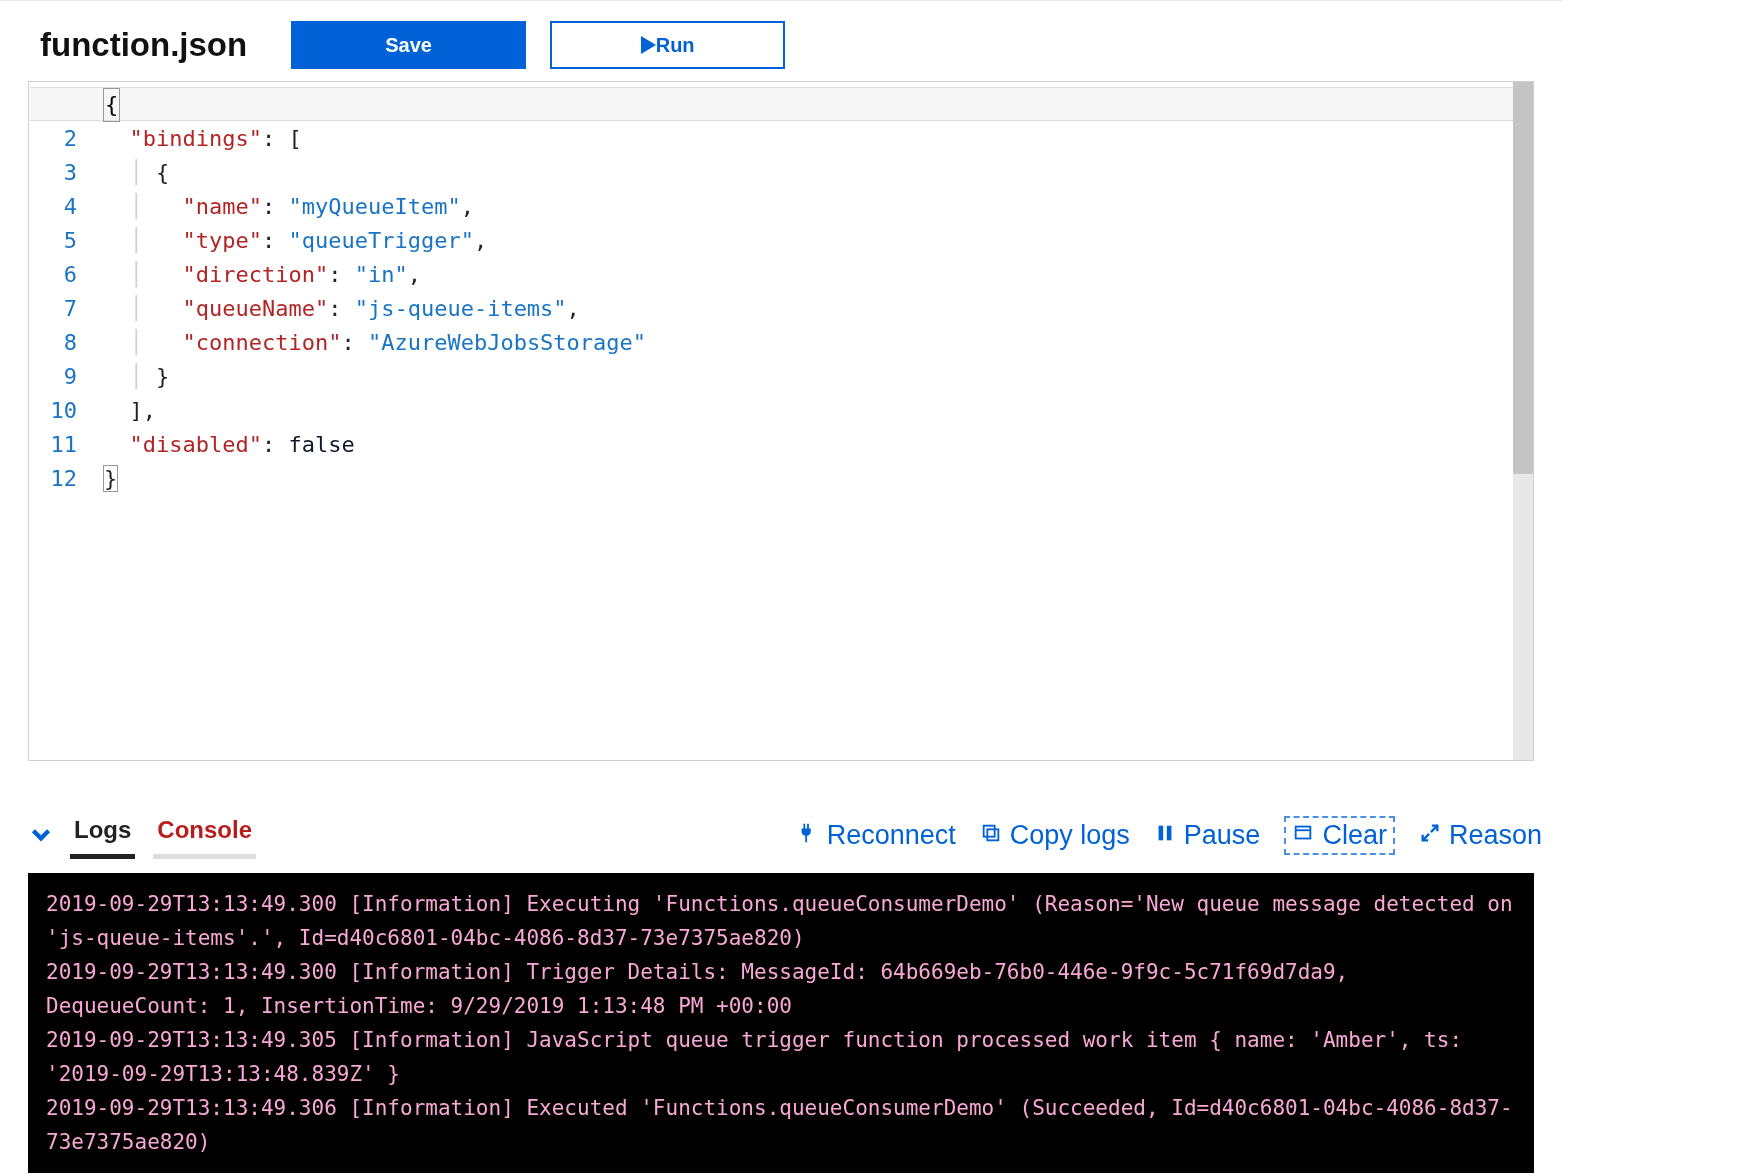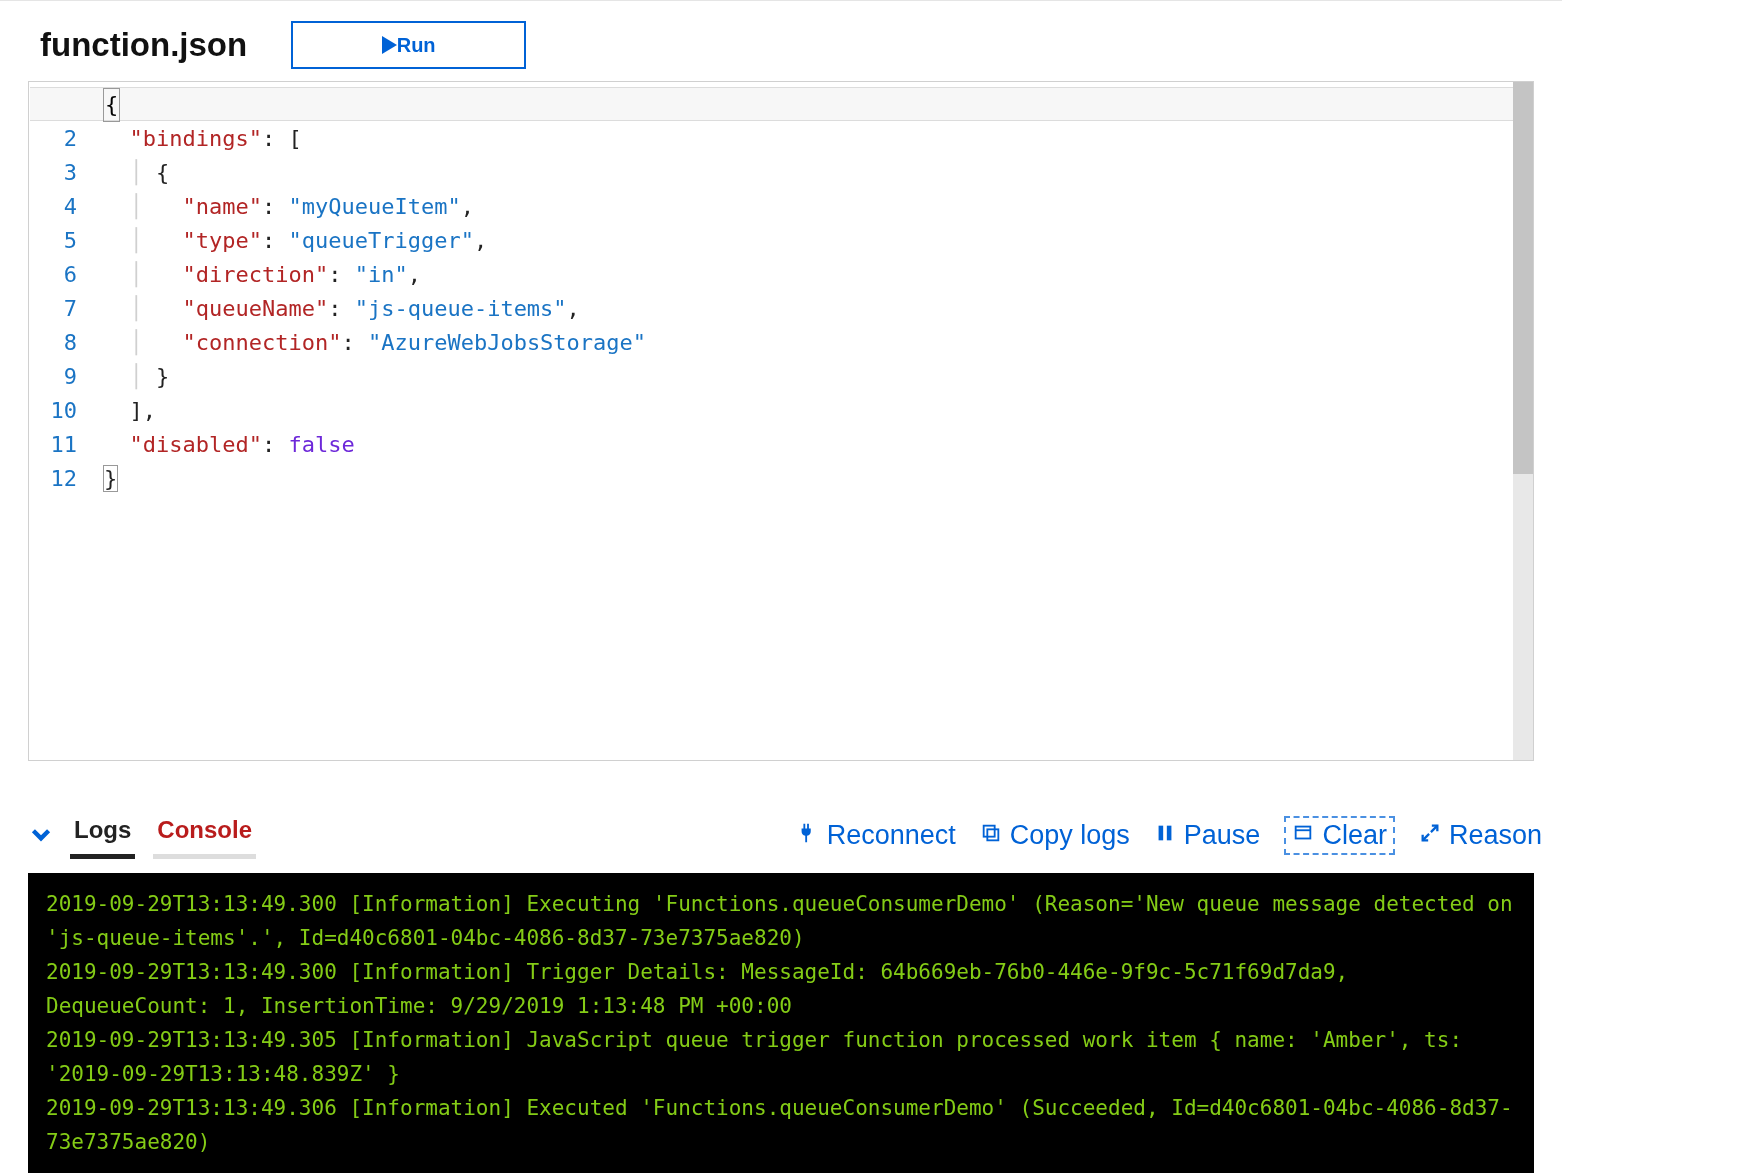--- a/index.html
+++ b/index.html
@@ -15,46 +15,49 @@
   .editor { border: 1px solid #d0d0d0; background: #fff; height: 680px; display: flex; position: relative; }
   .gutter { width: 62px; text-align: right; padding: 6px 14px 0 0; color: #1a74c4; font-family: Menlo, Consolas, monospace; font-size: 22px; line-height: 34px; user-select: none; }
   .code-area { flex: 1; padding: 6px 0 0 12px; font-family: Menlo, Consolas, monospace; font-size: 22px; line-height: 34px; white-space: pre; }
   .current-line-highlight { position: absolute; left: 1px; right: 20px; top: 5px; height: 34px; background: #f7f7f7; border-top: 1px solid #dcdcdc; border-bottom: 1px solid #dcdcdc; z-index: 0; }
   .current-line-bracket { position: absolute; left: 74px; top: 6px; border: 1px solid #999; padding: 0 1px; z-index: 2; font-family: Menlo, Consolas, monospace; font-size:22px; line-height:32px;}
   .scroll-stub { width: 20px; background: #e8e8e8; }
   .scroll-stub-thumb { width: 100%; height: 392px; background: #c4c4c4; }
   .tk-key   { color: #b22525; }
   .tk-str   { color: #1a74c4; }
   .tk-punc  { color: #222; }
-  .tk-false { color: #6d28d9; }
+  .tk-false { color: #0f172a; }
   .guide    { color: #d0d0d0; }
   .closing-bracket { border:1px solid #999; }
 
   .panel-bar { display: flex; align-items: center; padding: 10px 20px 0 28px; gap: 16px; border-top: 1px solid #fff; margin-top: 40px; }
   .chevron { color: #0062d6; cursor: pointer; }
   .chevron svg { width: 26px; height: 26px; }
   .tabs { display: flex; gap: 18px; align-items: center; }
   .tab { font-size: 24px; font-weight: 600; color: #222; padding: 4px 4px 10px 4px; cursor: pointer; border-bottom: 5px solid transparent; }
   .tab.active { border-bottom: 5px solid #222; }
   .tab.inactive { color: #b91c1c; border-bottom: 5px solid #ddd; }
   .panel-actions { margin-left: auto; display: flex; gap: 24px; align-items: center; }
   .paction { display: inline-flex; align-items: center; gap: 8px; color: #0062d6; font-size: 27px; cursor: pointer; }
   .paction.dashed { border: 2px dashed #4a90e2; padding: 2px 6px; }
   .picon { display:inline-block; }
   .picon svg { width:22px; height:22px; }
 
-  .console { background: #000; color: #84cc16; font-family: Menlo, Consolas, monospace; font-size: 21px; line-height: 34px; padding: 14px 18px 40px 18px; margin: 14px 28px 0 28px; white-space: pre-wrap; word-break: break-word; height: 300px; }
+  .console { background: #000; color: #f9a8d4; font-family: Menlo, Consolas, monospace; font-size: 21px; line-height: 34px; padding: 14px 18px 40px 18px; margin: 14px 28px 0 28px; white-space: pre-wrap; word-break: break-word; height: 300px; }
 </style>
 </head>
 <body>
 
 <div class="app">
 
   <div class="header">
     <div class="title">function.json</div>
+    <button class="btn btn-save">
+      <span>Save</span>
+    </button>
     <button class="btn btn-run">
       <span class="play"></span>
       <span>Run</span>
     </button>
   </div>
 
   <div class="editor-wrap">
     <div class="editor">
       <div class="current-line-highlight"></div>
       <div class="gutter">

